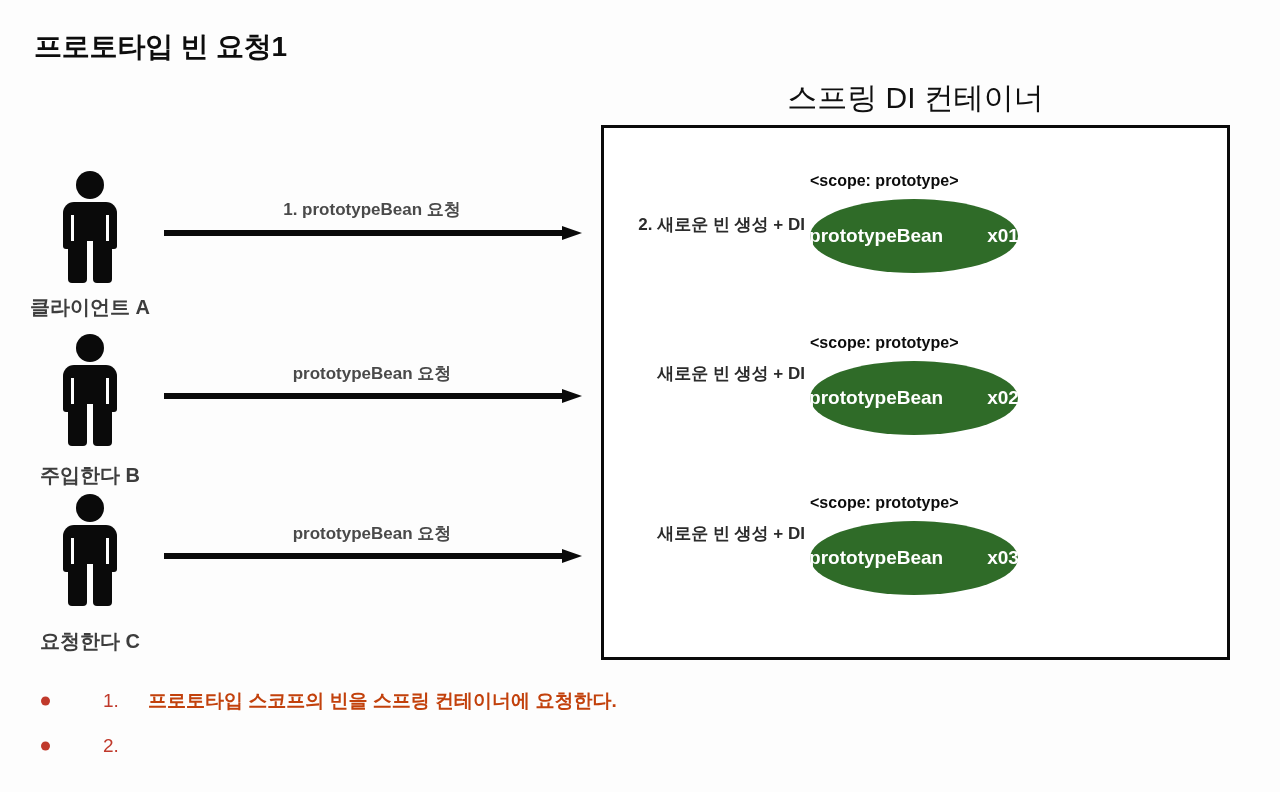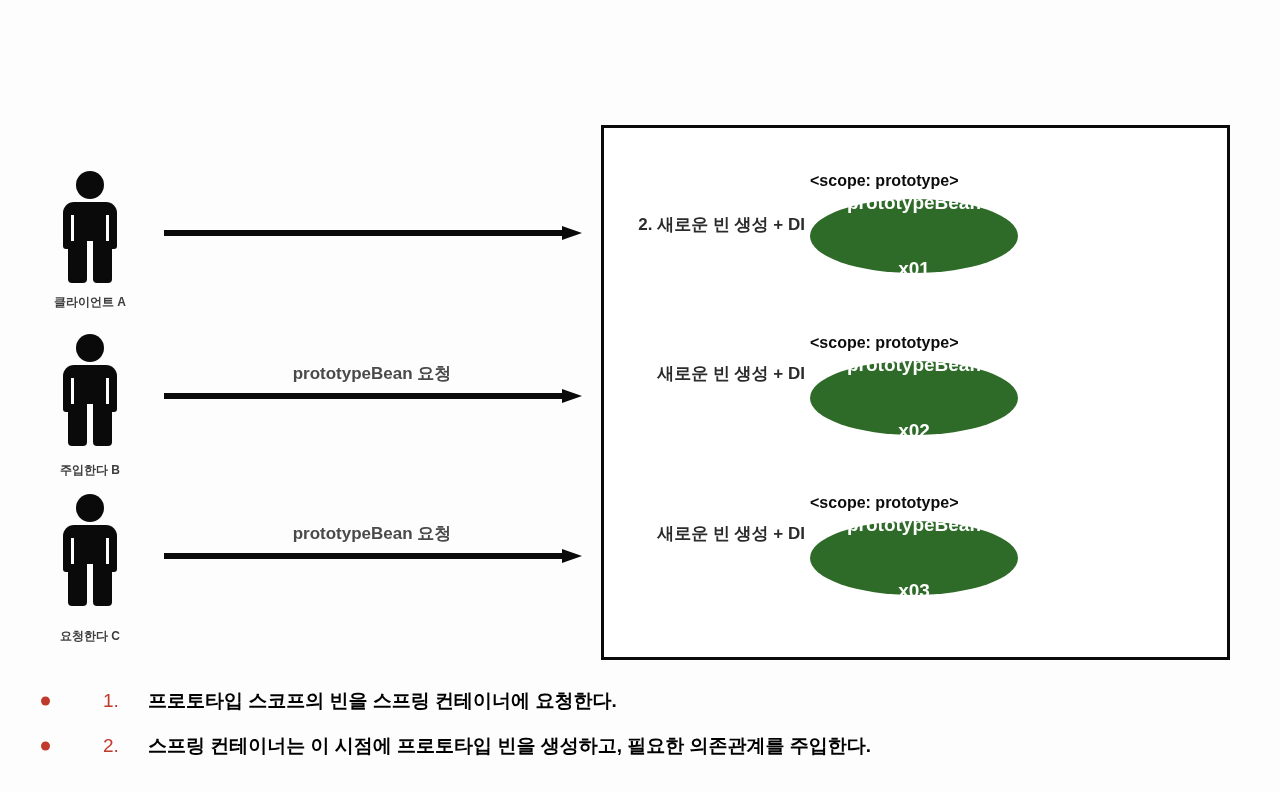--- a/index.html
+++ b/index.html
@@ -104,21 +104,21 @@
     transform: translateX(-50%);
     top: 70px;
     width: 6px;
     height: 42px;
     background: #fdfdfd;
   }
   .client-label {
     position: absolute;
     width: 150px;
     text-align: center;
-    font-size: 12px;
+    font-size: 20px;
     font-weight: 700;
     color: #3d3d3d;
     white-space: nowrap;
   }
 
   
   .arrow {
     position: absolute;
     height: 14px;
   }
@@ -158,21 +158,21 @@
     color: #0c0c0c;
     white-space: nowrap;
   }
   .bean-ellipse {
     position: absolute;
     width: 208px;
     height: 74px;
     border-radius: 50%;
     background: #2f6b28;
     display: flex;
-    flex-direction: column;
+    flex-direction: row;
     align-items: center;
     justify-content: center;
     color: #ffffff;
     font-size: 19px;
     font-weight: 700;
     line-height: 1.18;
     text-align: center;
     gap: 44px;
   }
   .create-label {
@@ -211,44 +211,47 @@
     position: absolute;
     left: 103px;
     font-size: 19px;
     color: #c0392b;
     font-weight: 400;
   }
   .note-text {
     position: absolute;
     left: 148px;
     font-size: 19px;
-    color: #000000;
+    color: #c2410c;
     font-weight: 700;
     white-space: nowrap;
   }
 </style>
 </head>
 <body>
 
 <div id="stage">
 
-
+  <div class="page-title">프로토타입 빈 요청1</div>
+
+  <div class="container-title">스프링 DI 컨테이너</div>
   <div class="di-container"></div>
 
   <div class="person" style="left:57px; top:171px;">
     <div class="head"></div>
     <div class="body"></div>
     <div class="arm-gap-l"></div>
     <div class="arm-gap-r"></div>
     <div class="leg-l"></div>
     <div class="leg-r"></div>
     <div class="leg-gap"></div>
   </div>
   <div class="client-label" style="left:15px; top:294px;">클라이언트 A</div>
 
+  <div class="arrow-label" style="left:164px; top:198px; width:416px;">1. prototypeBean 요청</div>
   <div class="arrow" style="left:164px; top:226px; width:418px;">
     <div class="shaft" style="width:400px;"></div>
     <div class="head"></div>
   </div>
 
   <div class="create-label" style="left:600px; top:213px; width:205px;">2. 새로운 빈 생성 + DI</div>
   <div class="scope-label" style="left:810px; top:172px;">&lt;scope: prototype&gt;</div>
   <div class="bean-ellipse" style="left:810px; top:199px;">
     <span>prototypeBean</span>
     <span>x01</span>
@@ -304,17 +307,16 @@
 
   <div class="notes">
     <div class="note-row">
       <span class="note-bullet"></span>
       <span class="note-num">1.</span>
       <span class="note-text">프로토타입 스코프의 빈을 스프링 컨테이너에 요청한다.</span>
     </div>
     <div class="note-row">
       <span class="note-bullet"></span>
       <span class="note-num">2.</span>
-      <span class="note-text">스프링 컨테이너는 이 시점에 프로토타입 빈을 생성하고, 필요한 의존관계를 주입한다.</span>
     </div>
   </div>
 
 </div>
 
 </body></html>

